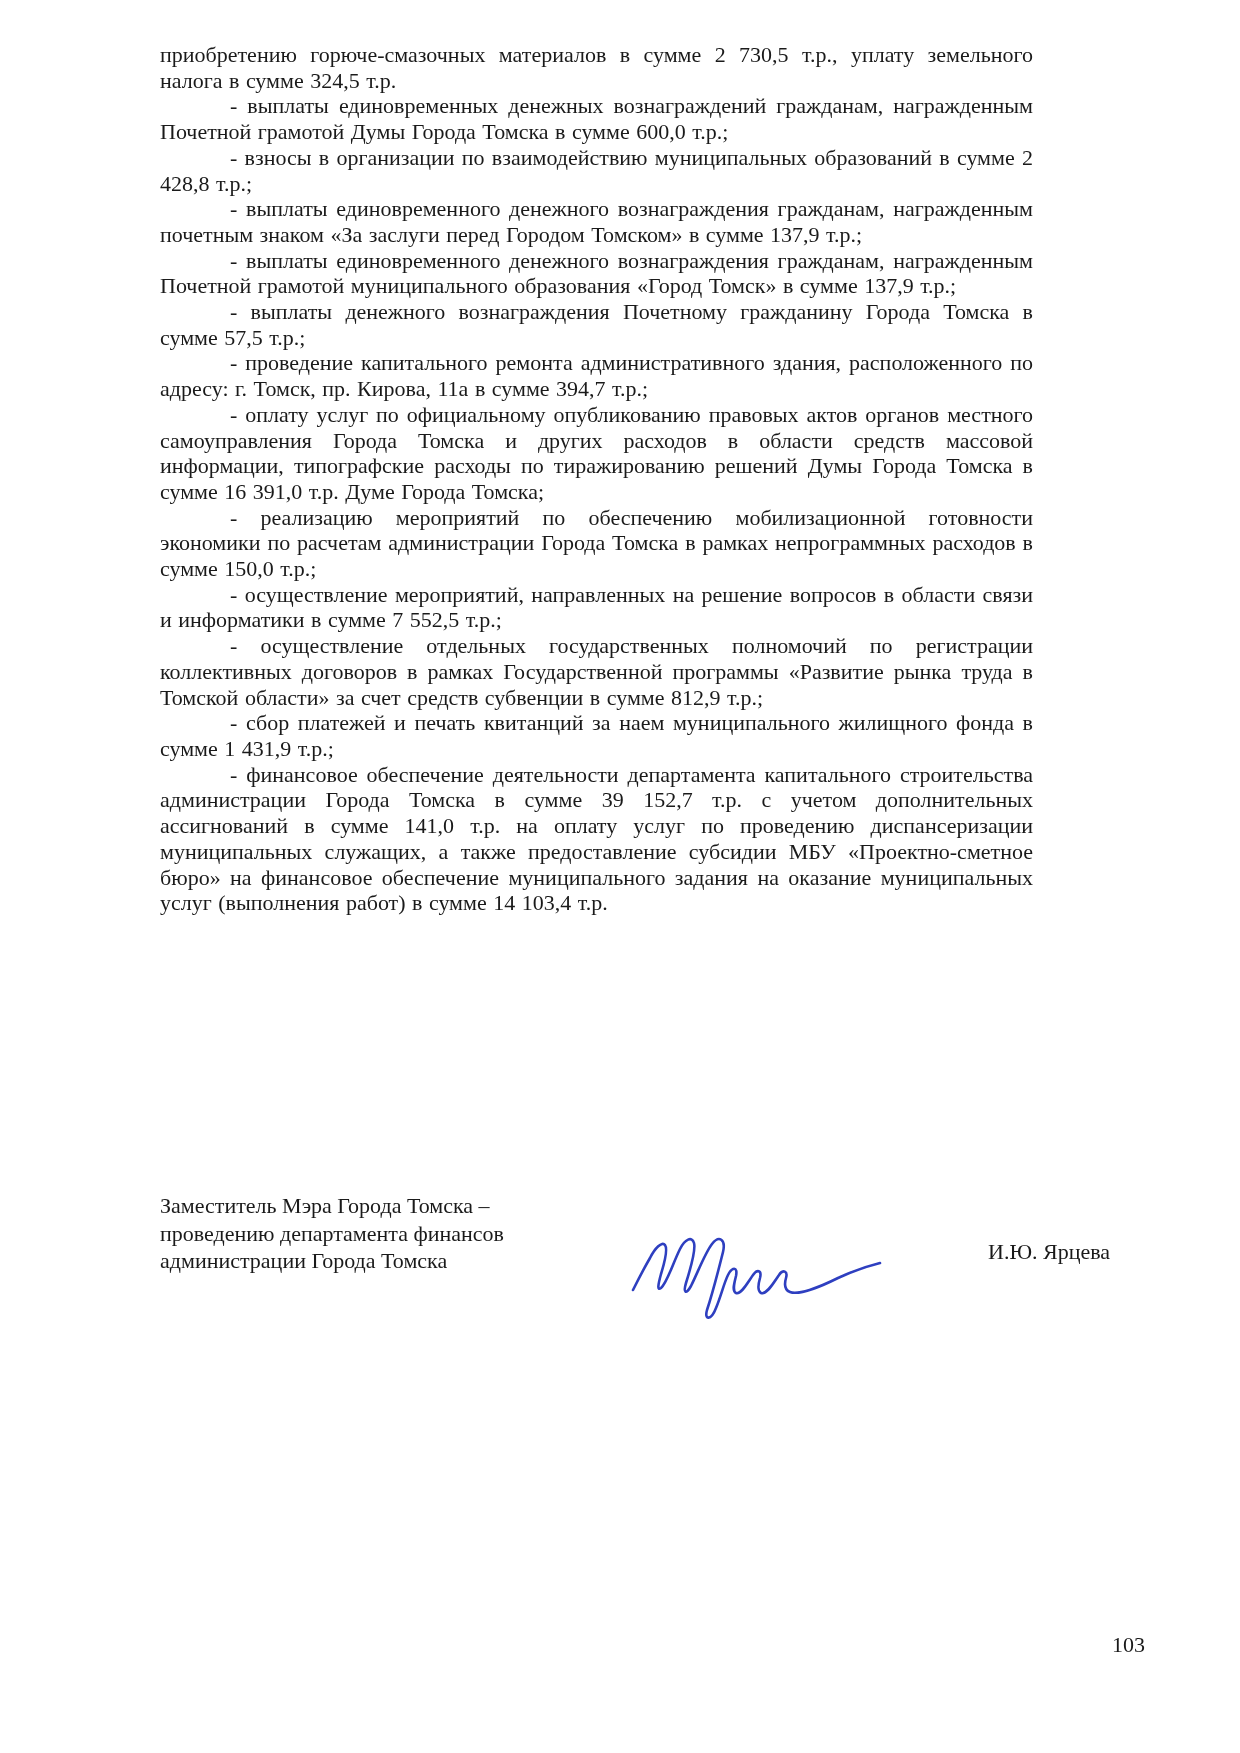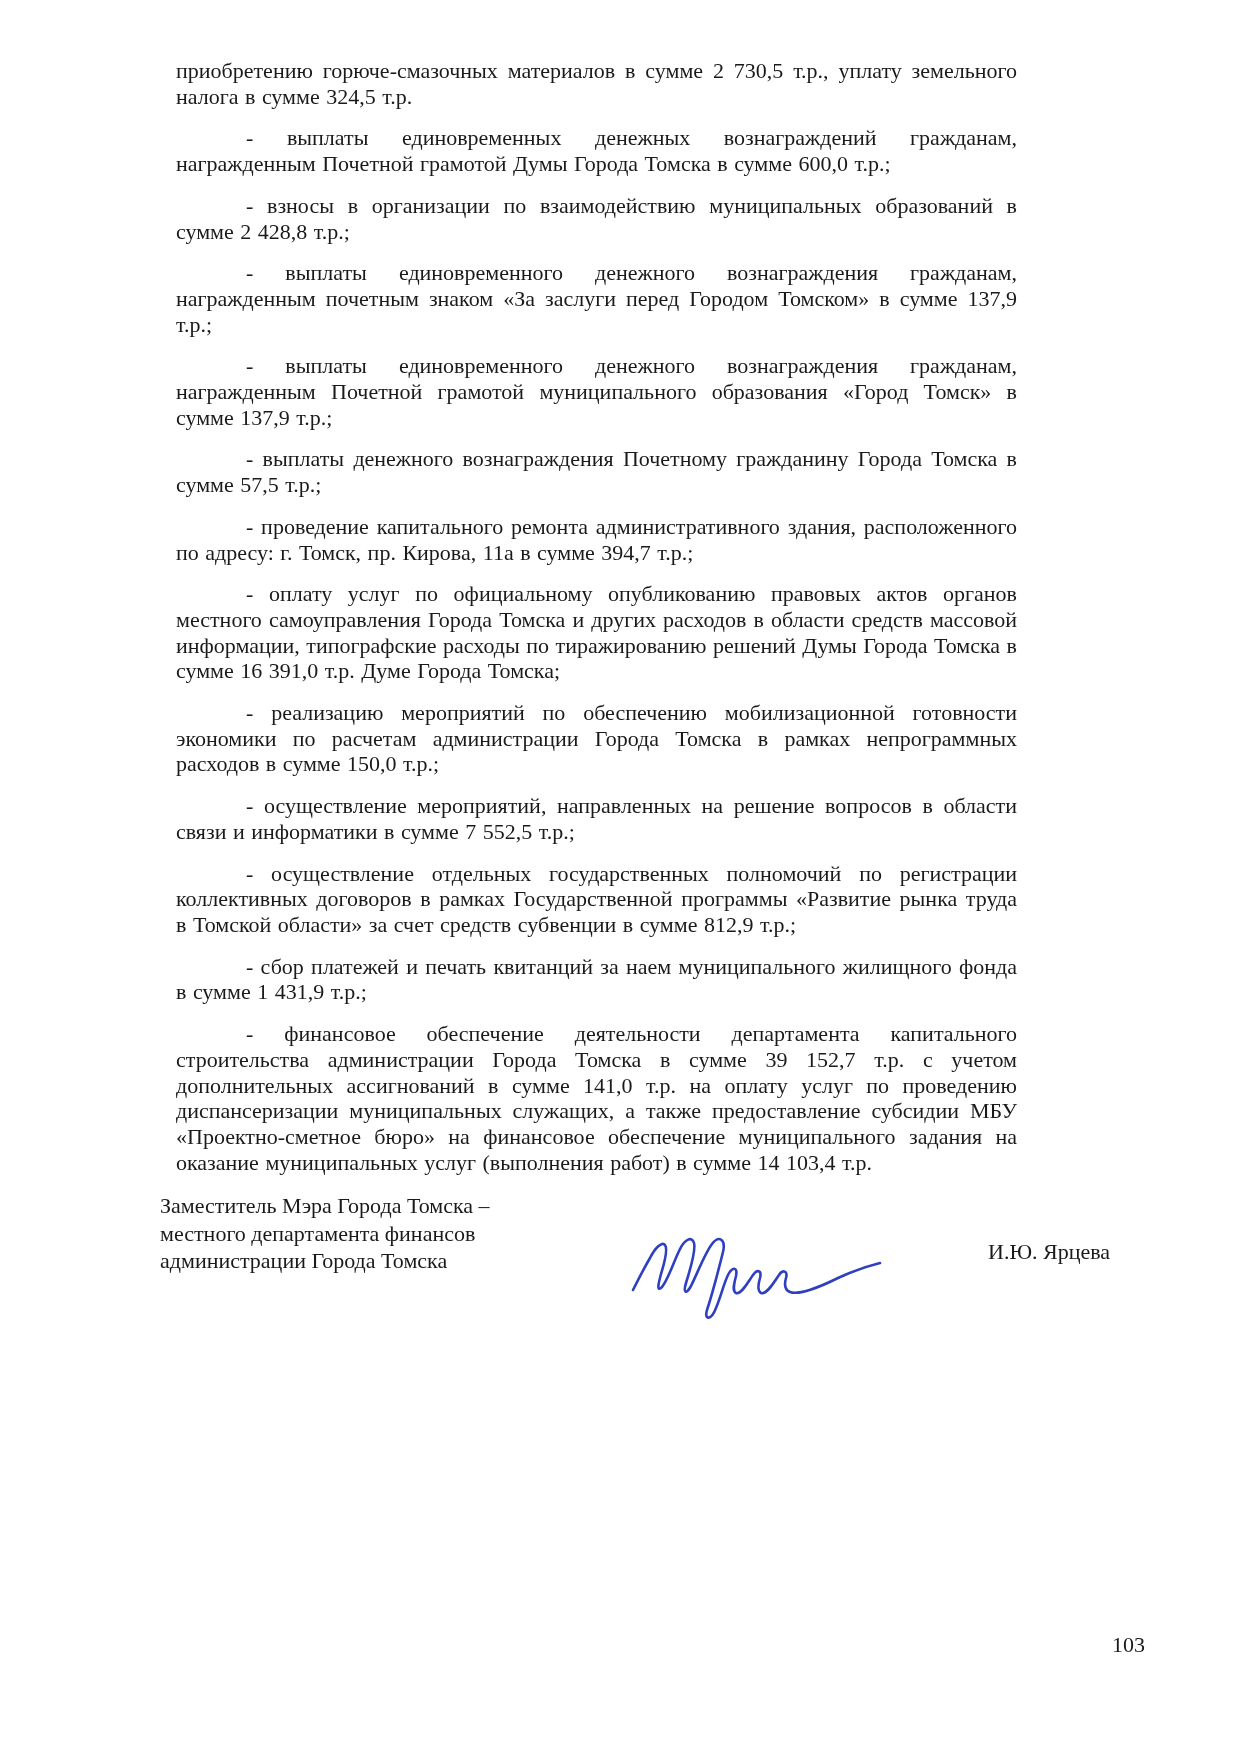--- a/index.html
+++ b/index.html
@@ -19,21 +19,21 @@
   .text-block {
     position: absolute;
     left: 160px;
     top: 42px;
     width: 873px;
     font-size: 22px;
     line-height: 25.7px;
     text-align: justify;
   }
   .text-block p {
-    margin: 16px;
+    margin: 0;
     padding: 0;
     text-indent: 70px;
     word-spacing: 1px;
   }
   .text-block p.no-indent {
     text-indent: 0;
   }
   .signature-block {
     position: absolute;
     left: 160px;
@@ -83,21 +83,21 @@
     <p>- реализацию мероприятий по обеспечению мобилизационной готовности экономики по расчетам администрации Города Томска в рамках непрограммных расходов в сумме 150,0 т.р.;</p>
     <p>- осуществление мероприятий, направленных на решение вопросов в области связи и информатики в сумме 7 552,5 т.р.;</p>
     <p>- осуществление отдельных государственных полномочий по регистрации коллективных договоров в рамках Государственной программы «Развитие рынка труда в Томской области» за счет средств субвенции в сумме 812,9 т.р.;</p>
     <p>- сбор платежей и печать квитанций за наем муниципального жилищного фонда в сумме 1 431,9 т.р.;</p>
     <p>- финансовое обеспечение деятельности департамента капитального строительства администрации Города Томска в сумме 39 152,7 т.р. с учетом дополнительных ассигнований в сумме 141,0 т.р. на оплату услуг по проведению диспансеризации муниципальных служащих, а также предоставление субсидии МБУ «Проектно-сметное бюро» на финансовое обеспечение муниципального задания на оказание муниципальных услуг (выполнения работ) в сумме 14 103,4 т.р.</p>
   </div>
 
   <div class="signature-block">
     <div class="signature-title">
       <div>Заместитель Мэра Города Томска –</div>
-      <div>местного департамента финансов</div>
+      <div>проведению департамента финансов</div>
       <div>администрации Города Томска</div>
     </div>
 
     <svg class="signature-svg" viewBox="0 0 260 95" fill="none" xmlns="http://www.w3.org/2000/svg">
       <path d="M5,62
                C9,54 15,42 22,30
                C27,20 34,13 37,17
                C40,21 37,33 33,46
                C30,57 29,63 33,60
                C39,55 45,35 52,21

